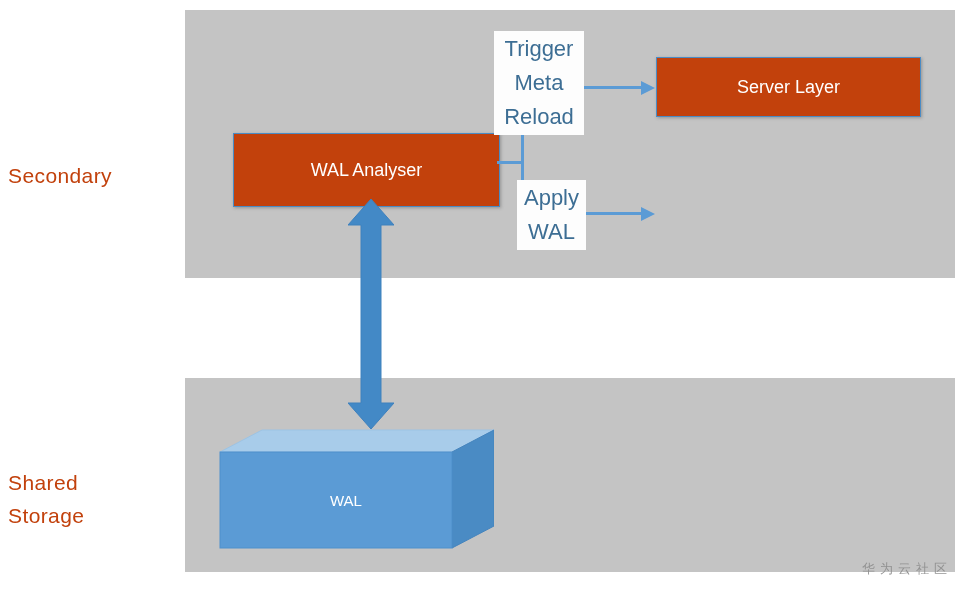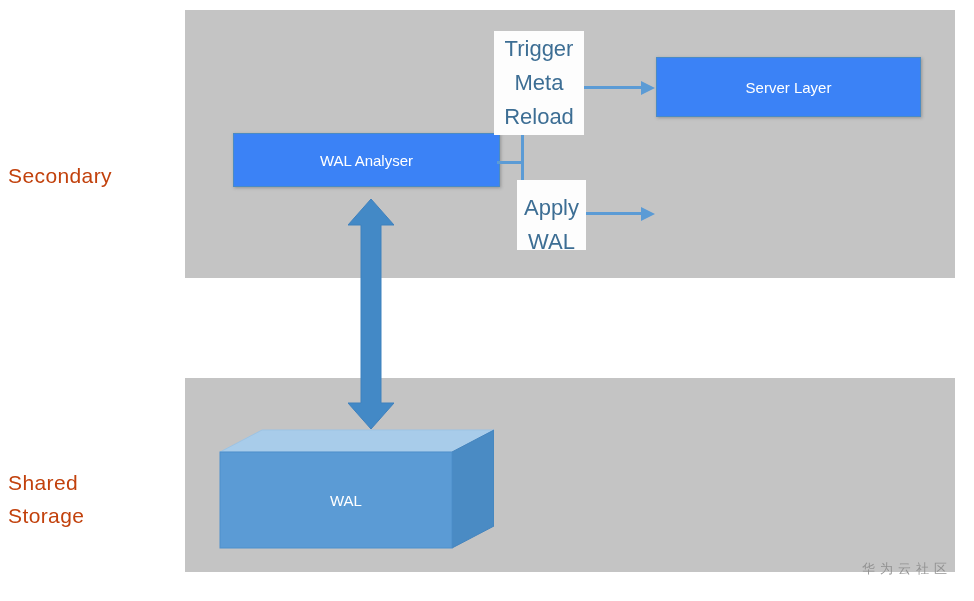--- a/index.html
+++ b/index.html
@@ -51,35 +51,35 @@
   }
   #label-shared {
     left: 8px;
     top: 438px;
     width: 168px;
   }
 
   
   .blue-box {
     position: absolute;
-    background: #3b82f6;
+    background: #c2410c;
     border: 1px solid #4a8bc4;
     color: #ffffff;
-    font-size: 15px;
+    font-size: 18px;
     display: flex;
     align-items: center;
     justify-content: center;
     box-sizing: border-box;
     box-shadow: 1px 1px 3px rgba(90,90,90,0.45);
   }
   #box-wal-analyser {
     left: 233px;
     top: 133px;
     width: 267px;
-    height: 54px;
+    height: 74px;
   }
   #box-server-layer {
     left: 656px;
     top: 57px;
     width: 265px;
     height: 60px;
   }
   #box-rocksdb {
     left: 656px;
     top: 183px;
@@ -104,21 +104,21 @@
     width: 90px;
     height: 104px;
     padding-top: 1px;
     box-sizing: border-box;
   }
   #caption-apply {
     left: 517px;
     top: 180px;
     width: 69px;
     height: 70px;
-    padding-top: 11px;
+    padding-top: 1px;
     box-sizing: border-box;
   }
 
   
   .conn {
     position: absolute;
     background: #5b9bd5;
     z-index: 3;
   }
   

